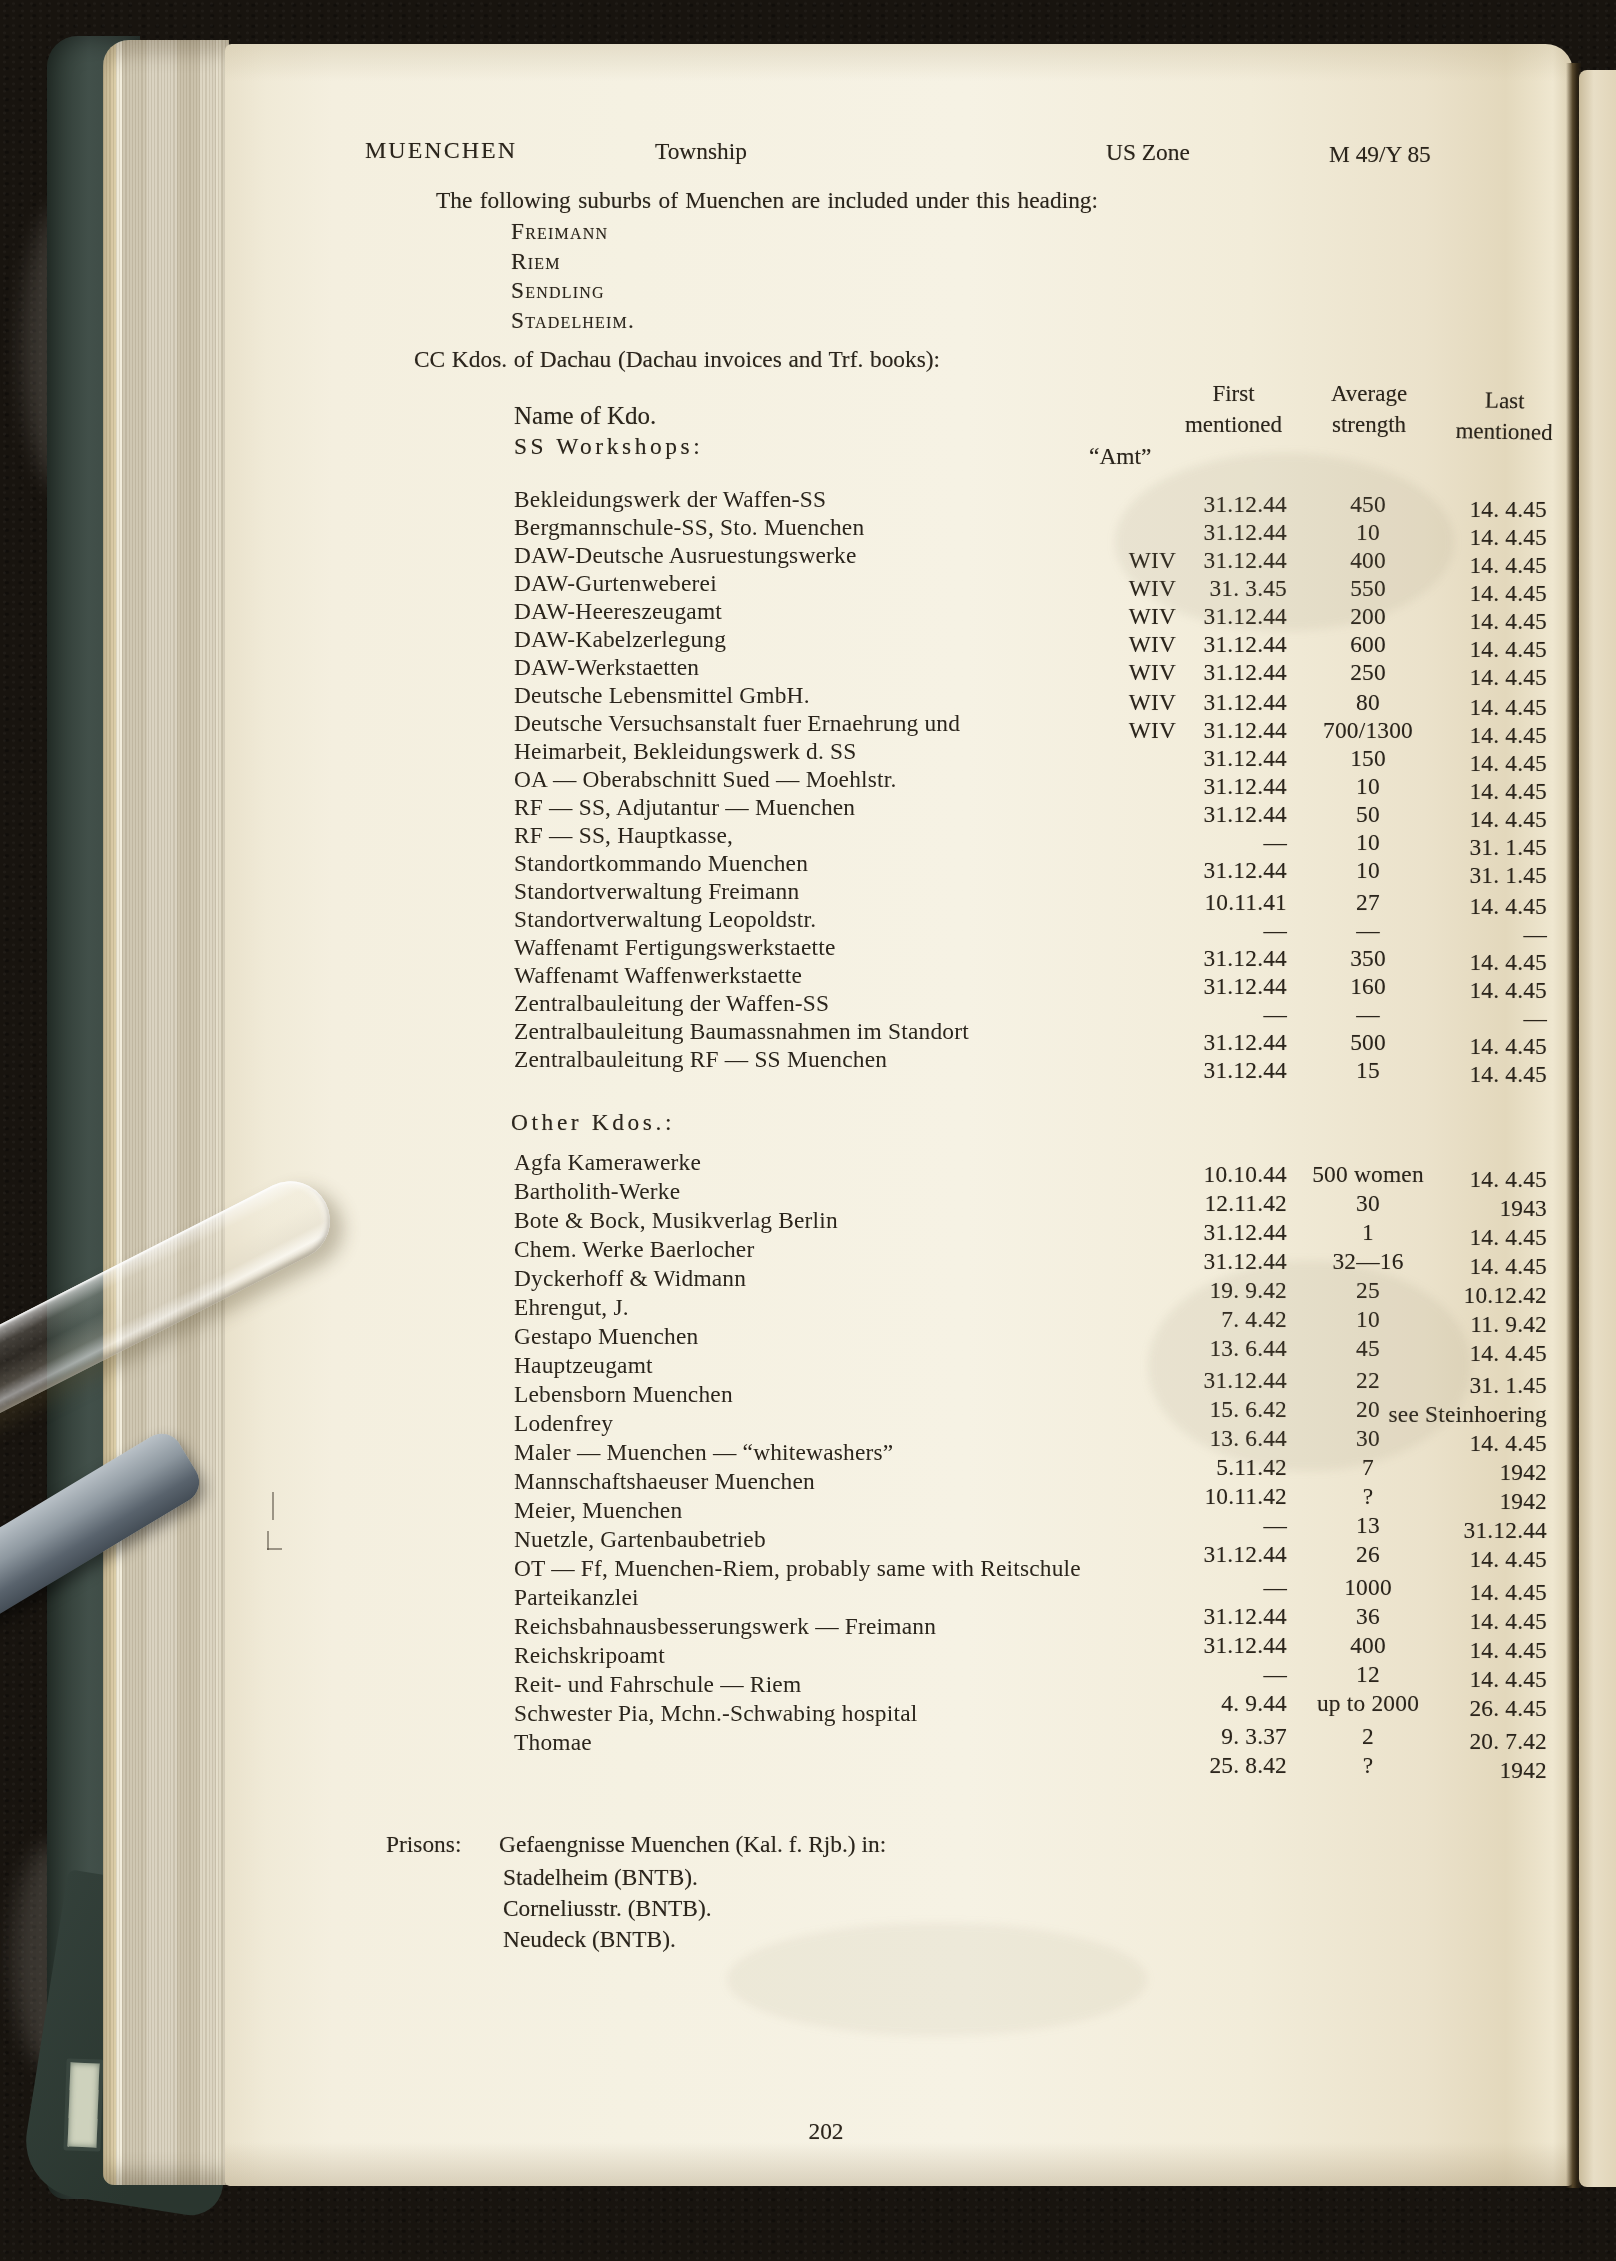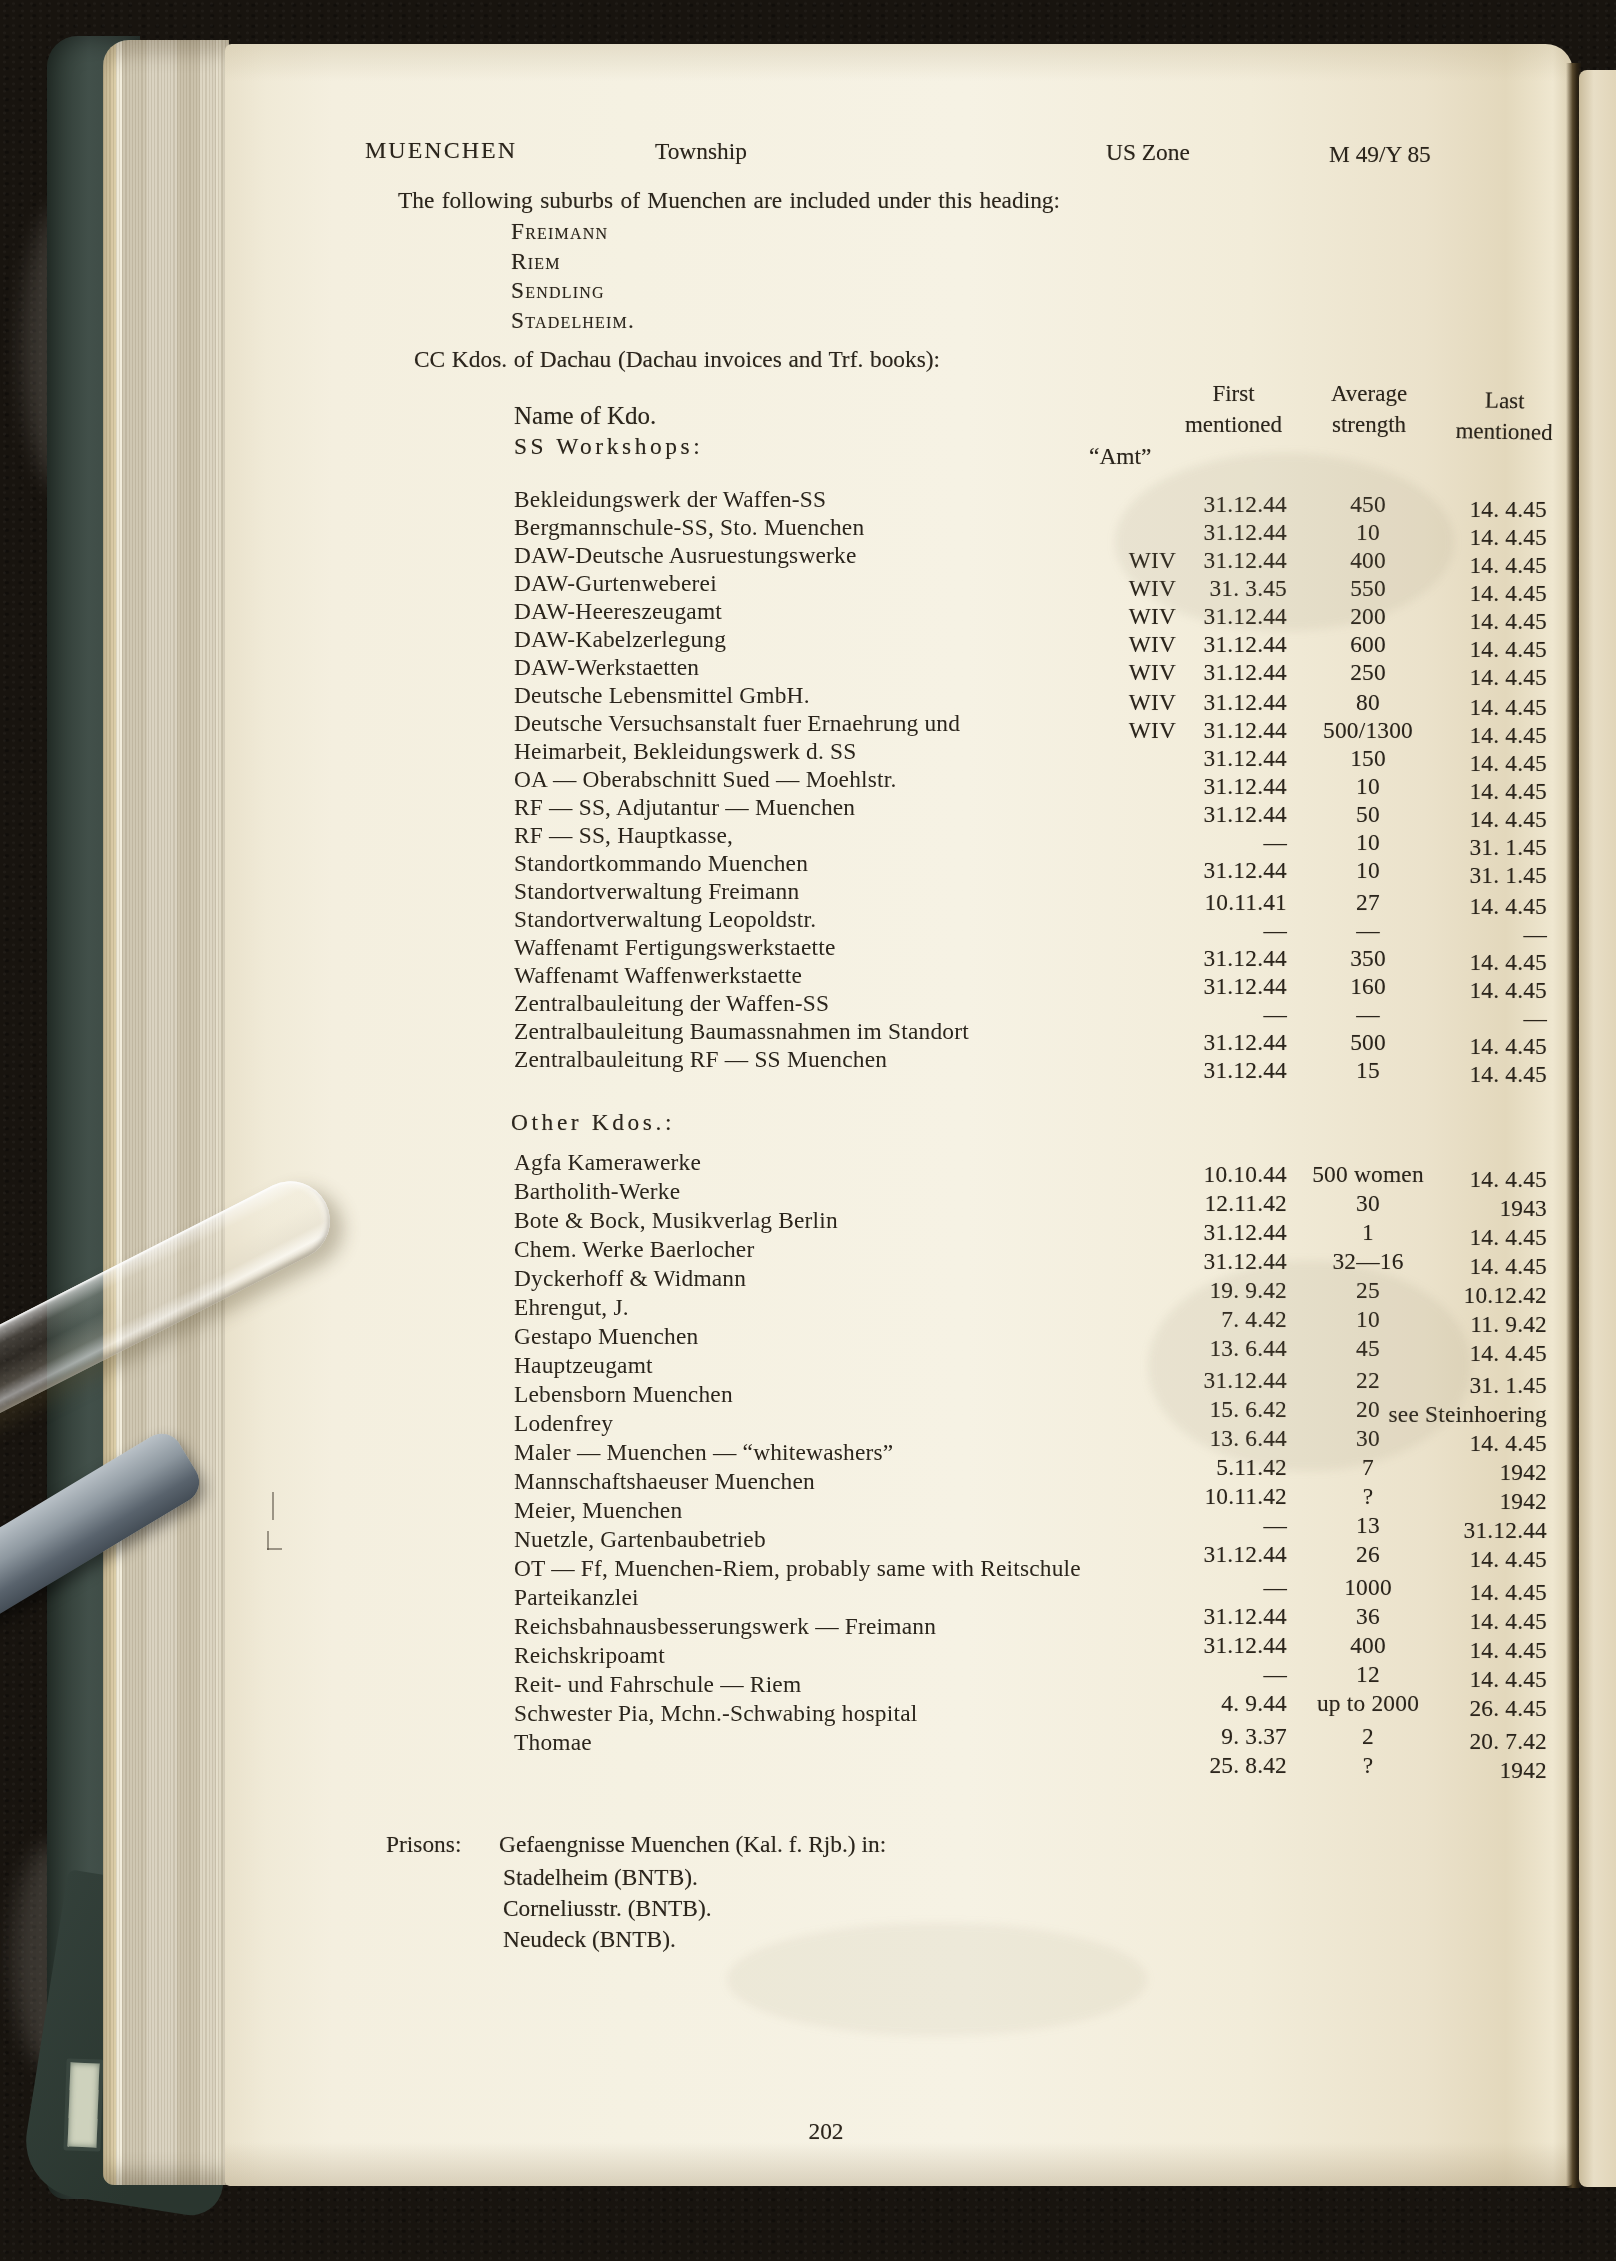--- a/index.html
+++ b/index.html
@@ -56,21 +56,21 @@
     position:absolute;left:1579px;top:70px;width:37px;height:2117px;z-index:10;
     background:linear-gradient(90deg,#cabc9c,#e8dec6 40%,#e1d5b9 100%);
     border-radius:8px 0 0 8px;
   }
 
   .txt{position:absolute;color:#2b251c;z-index:6;text-shadow:0 0 0.8px rgba(44,38,28,0.35);}
   .header-place{left:365px;top:137px;font-size:24px;letter-spacing:2px;}
   .header-township{left:655px;top:138px;font-size:23.4px;}
   .header-zone{left:1106px;top:139px;font-size:23.4px;}
   .header-ref{left:1329px;top:141px;font-size:23.4px;}
-  .intro-line{left:398px;top:187px;font-size:23.4px;word-spacing:1.6px;}
+  .intro-line{left:436px;top:187px;font-size:23.4px;word-spacing:1.6px;}
   .suburbs{left:511px;top:217px;line-height:29.5px;font-size:23.4px;font-variant:small-caps;letter-spacing:1.2px;}
   .cc-title{left:414px;top:346px;font-size:23.4px;word-spacing:0.8px;}
 
   .colhead{text-align:center;line-height:31px;font-size:23px;}
   .ch-first{left:1169px;top:378px;width:129px;}
   .ch-avg{left:1294px;top:378px;width:150px;}
   .ch-last{left:1434px;top:385px;width:141px;transform:rotate(1.2deg);}
   .ch-name{left:514px;top:402px;font-size:25px;}
   .group-label{font-size:23.4px;letter-spacing:3.6px;}
   .g1{left:514px;top:433px;}
@@ -261,21 +261,21 @@
         <span class="cell wiv">WIV</span>
         <span class="cell first">31.12.44</span>
         <span class="cell avg">80</span>
         <span class="cell last">14. 4.45</span>
       </div>
 
       <div class="row">
         <span class="name">Deutsche Versuchsanstalt fuer Ernaehrung und</span>
         <span class="cell wiv">WIV</span>
         <span class="cell first">31.12.44</span>
-        <span class="cell avg">500/1300</span>
+        <span class="cell avg">700/1300</span>
         <span class="cell last">14. 4.45</span>
       </div>
 
       <div class="row">
         <span class="name">Heimarbeit, Bekleidungswerk d. SS</span>
         
         <span class="cell wiv"></span>
         <span class="cell first">31.12.44</span>
         <span class="cell avg">150</span>
         <span class="cell last">14. 4.45</span>

